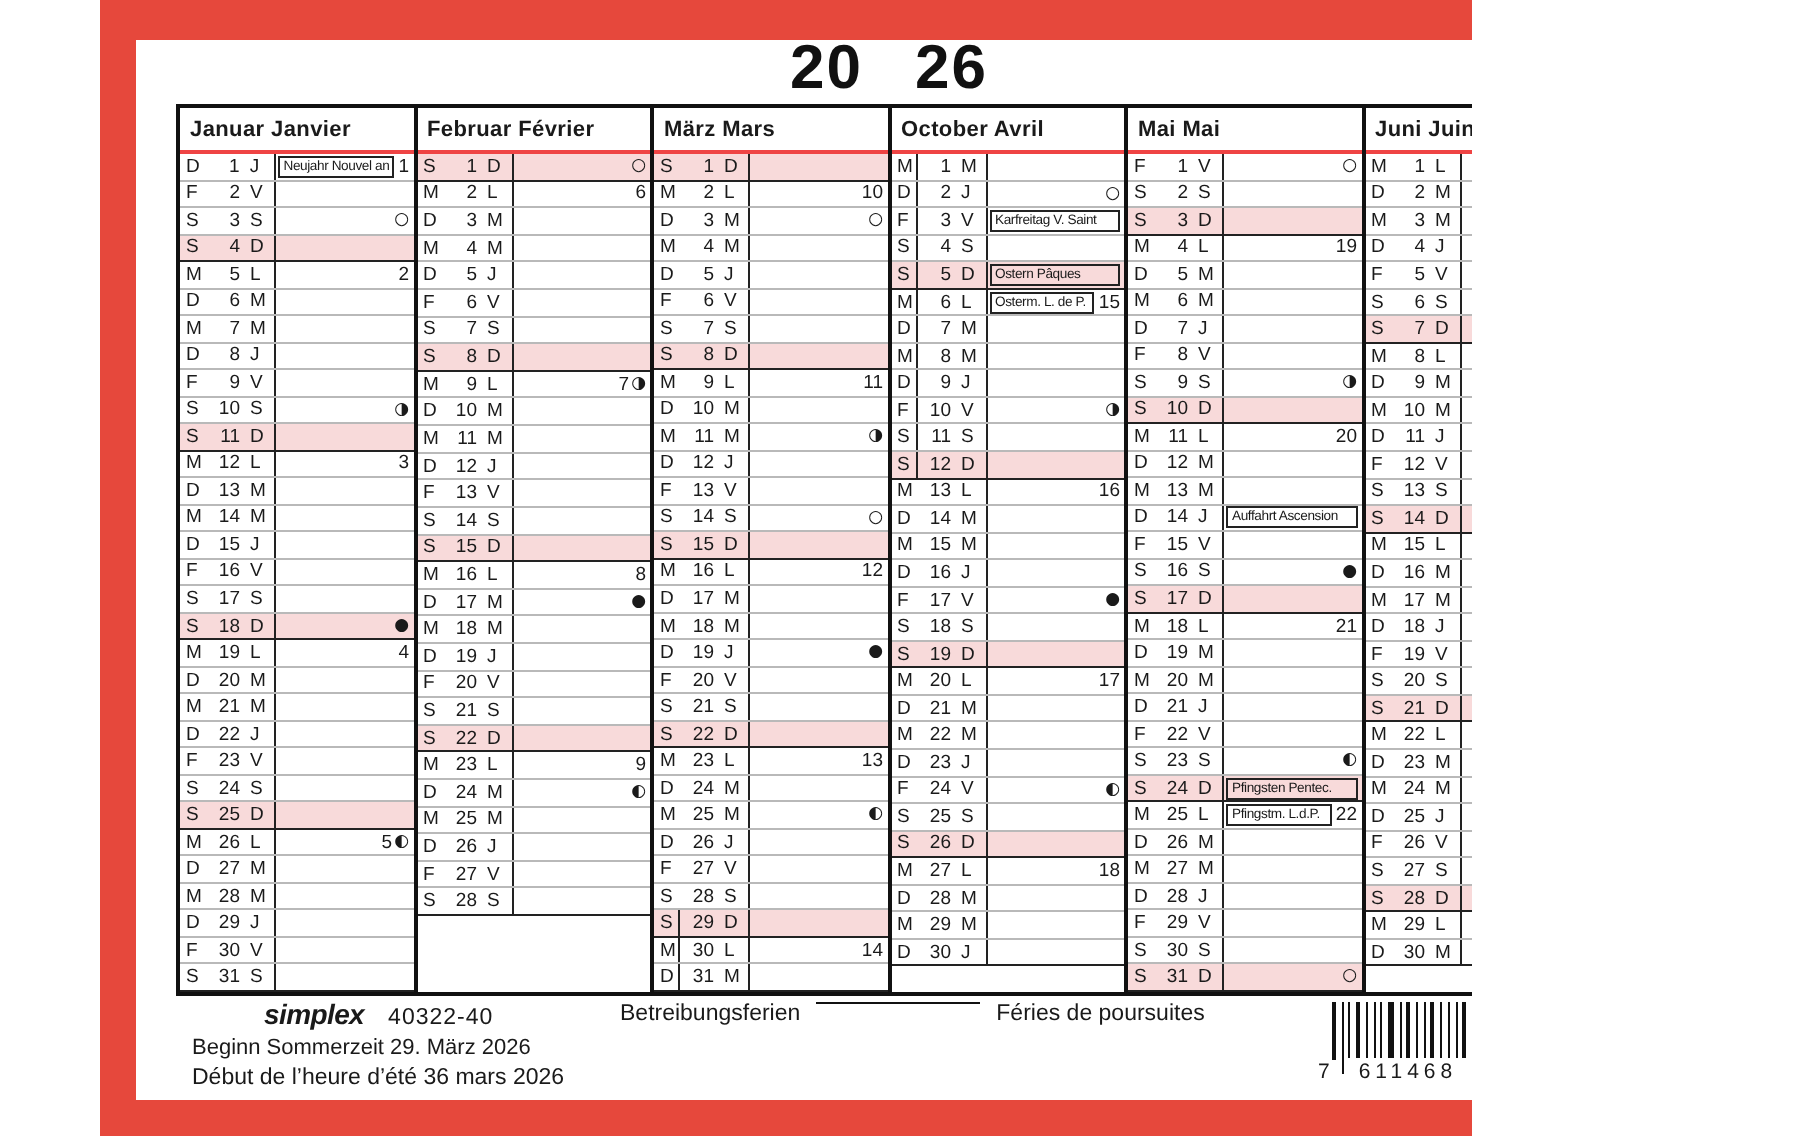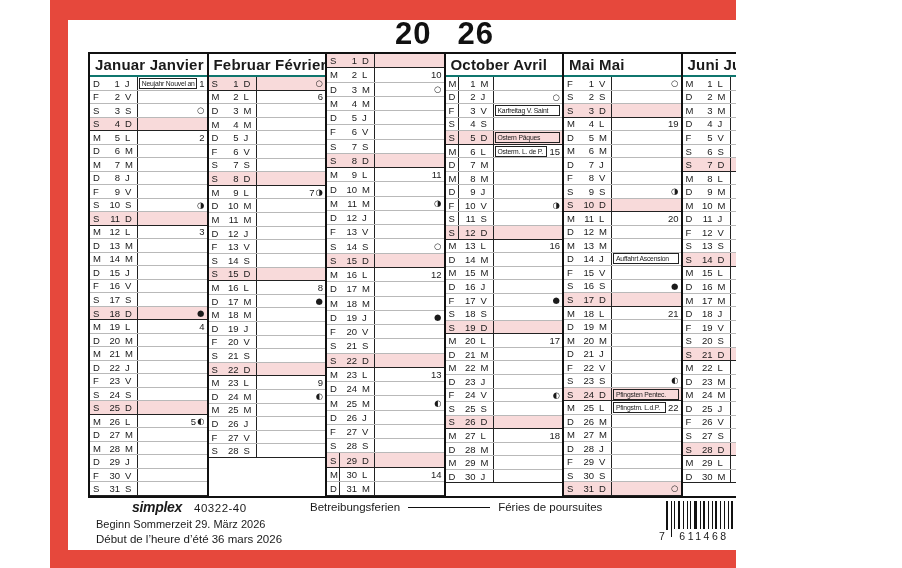--- a/index.html
+++ b/index.html
@@ -11,22 +11,22 @@
   
   #year-title{position:absolute;left:20px;top:-2px;width:713px;height:32px;
     display:flex;justify-content:center;align-items:center;gap:26px;
     font-size:31px;font-weight:800;letter-spacing:1px;color:#111;}
 
   
   #cal{position:absolute;left:20px;top:32px;width:713px;height:446px;
        border:2px solid #111;box-sizing:border-box;display:flex;background:#fff;}
   .month{flex:1 1 0;display:flex;flex-direction:column;border-left:2px solid #111;min-width:0;}
   .month:first-child{border-left:none;}
-  .mh{height:21px;flex:0 0 21px;border-bottom:2px solid #0f766e;display:flex;align-items:center;
-      padding-left:5px;font-size:15px;font-weight:700;letter-spacing:.2px;white-space:nowrap;overflow:hidden;}
+  .mh{height:21px;flex:0 0 21px;border-bottom:2px solid #ef4444;display:flex;align-items:center;
+      padding-left:5px;font-size:11px;font-weight:700;letter-spacing:.2px;white-space:nowrap;overflow:hidden;}
   .days{flex:1 1 auto;display:flex;flex-direction:column;}
   .day{flex:1 1 0;display:flex;align-items:stretch;border-bottom:1px solid #b9b9b9;
        font-size:9.5px;min-height:0;overflow:hidden;}
   .day.dark{border-bottom:1.4px solid #222;}
   .day.last{border-bottom:1.4px solid #222;}
   .day.empty{border-bottom:none;background:#fff;}
   .day.sun{background:#f8dada;}
   .g,.n,.f{display:flex;align-items:center;height:100%;box-sizing:border-box;}
   .g{width:13px;padding-left:3px;}
   .day.bf .g{border-right:1.2px solid #222;}
@@ -41,21 +41,21 @@
   .moon{font-size:8.5px;line-height:1;margin-left:2px;
         font-family:"DejaVu Sans",sans-serif;}
   .moon:first-child{margin-left:auto;}
   .wk + .moon{margin-left:1px;}
   .moon.only{margin-left:auto;}
 
   
   #brand-row{position:absolute;left:28px;top:479px;display:flex;align-items:baseline;gap:12px;}
   #brand{font-size:14px;font-weight:700;font-style:italic;letter-spacing:-.3px;margin-left:36px;}
   #product-code{font-size:11.5px;letter-spacing:.5px;}
-  #legend{position:absolute;left:242px;top:481px;display:flex;align-items:center;gap:8px;font-size:11.5px;}
+  #legend{position:absolute;left:242px;top:481px;display:flex;gap:8px;font-size:11.5px;}
   #legend-line{width:82px;border-top:1.6px solid #111;height:0;}
   #dst1{position:absolute;left:28px;top:498px;font-size:11px;}
   #dst2{position:absolute;left:28px;top:513px;font-size:11.5px;}
 
   
   #barcode{position:absolute;left:590px;top:481px;width:150px;}
   #bars{display:flex;justify-content:space-between;align-items:flex-start;width:145px;height:38px;margin-left:8px;}
   .bar{background:#111;height:28px;}
   .bar.tall{height:36px;}
   #barcode-digits{position:relative;top:-9px;left:0px;width:158px;font-size:10.5px;
@@ -469,20 +469,21 @@
               <span class="n">28</span>
               <span class="f">S</span>
               <span class="ann"></span>
             </div>
             <div class="day empty"></div>
             <div class="day empty"></div>
             <div class="day empty"></div>
           </div>
         </div>
         <div class="month">
+          <div class="mh">März Mars</div>
           <div class="days">
             <div class="day sun dark">
               <span class="g">S</span>
               <span class="n">1</span>
               <span class="f">D</span>
               <span class="ann"></span>
             </div>
             <div class="day">
               <span class="g">M</span>
               <span class="n">2</span>

